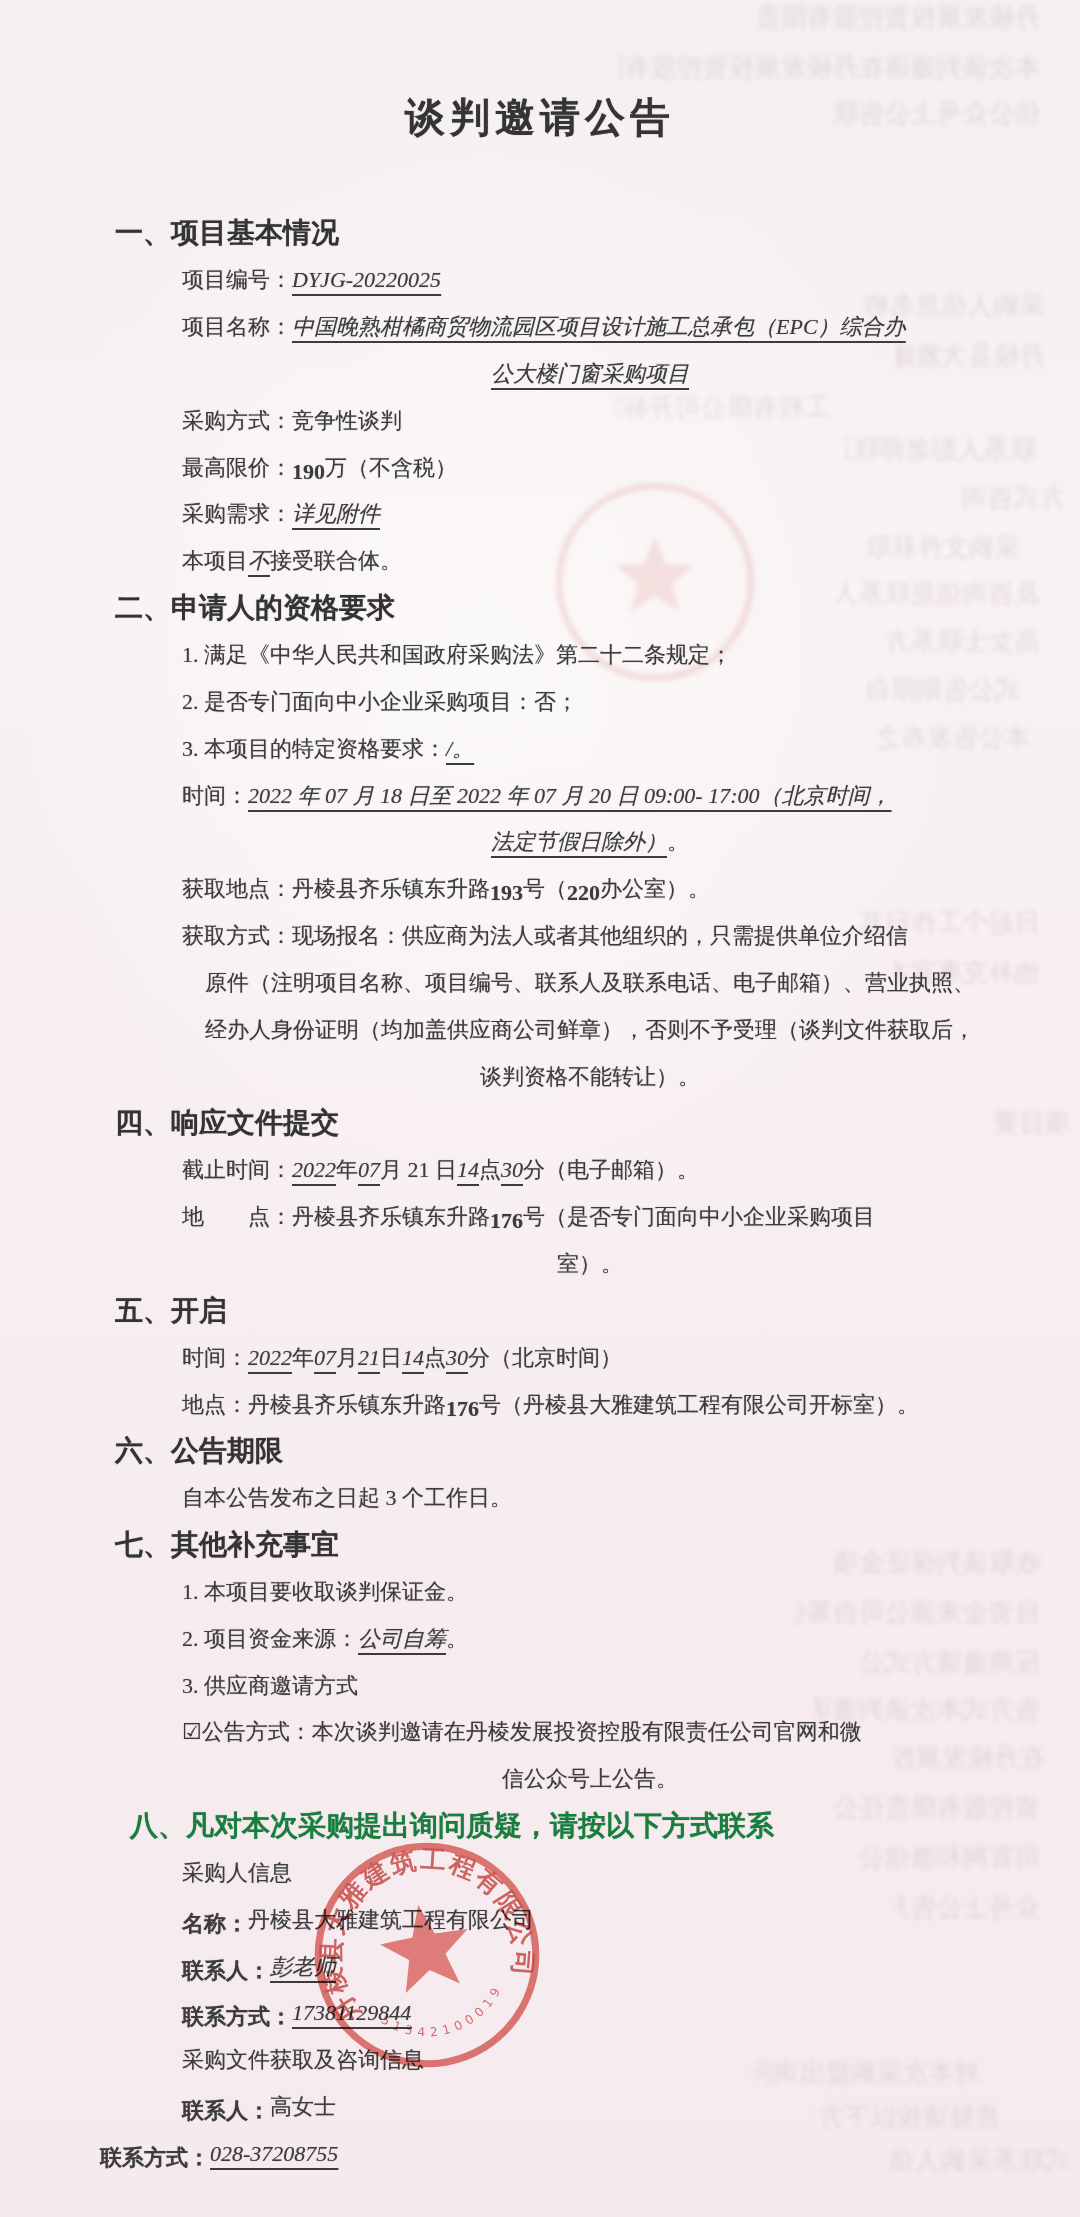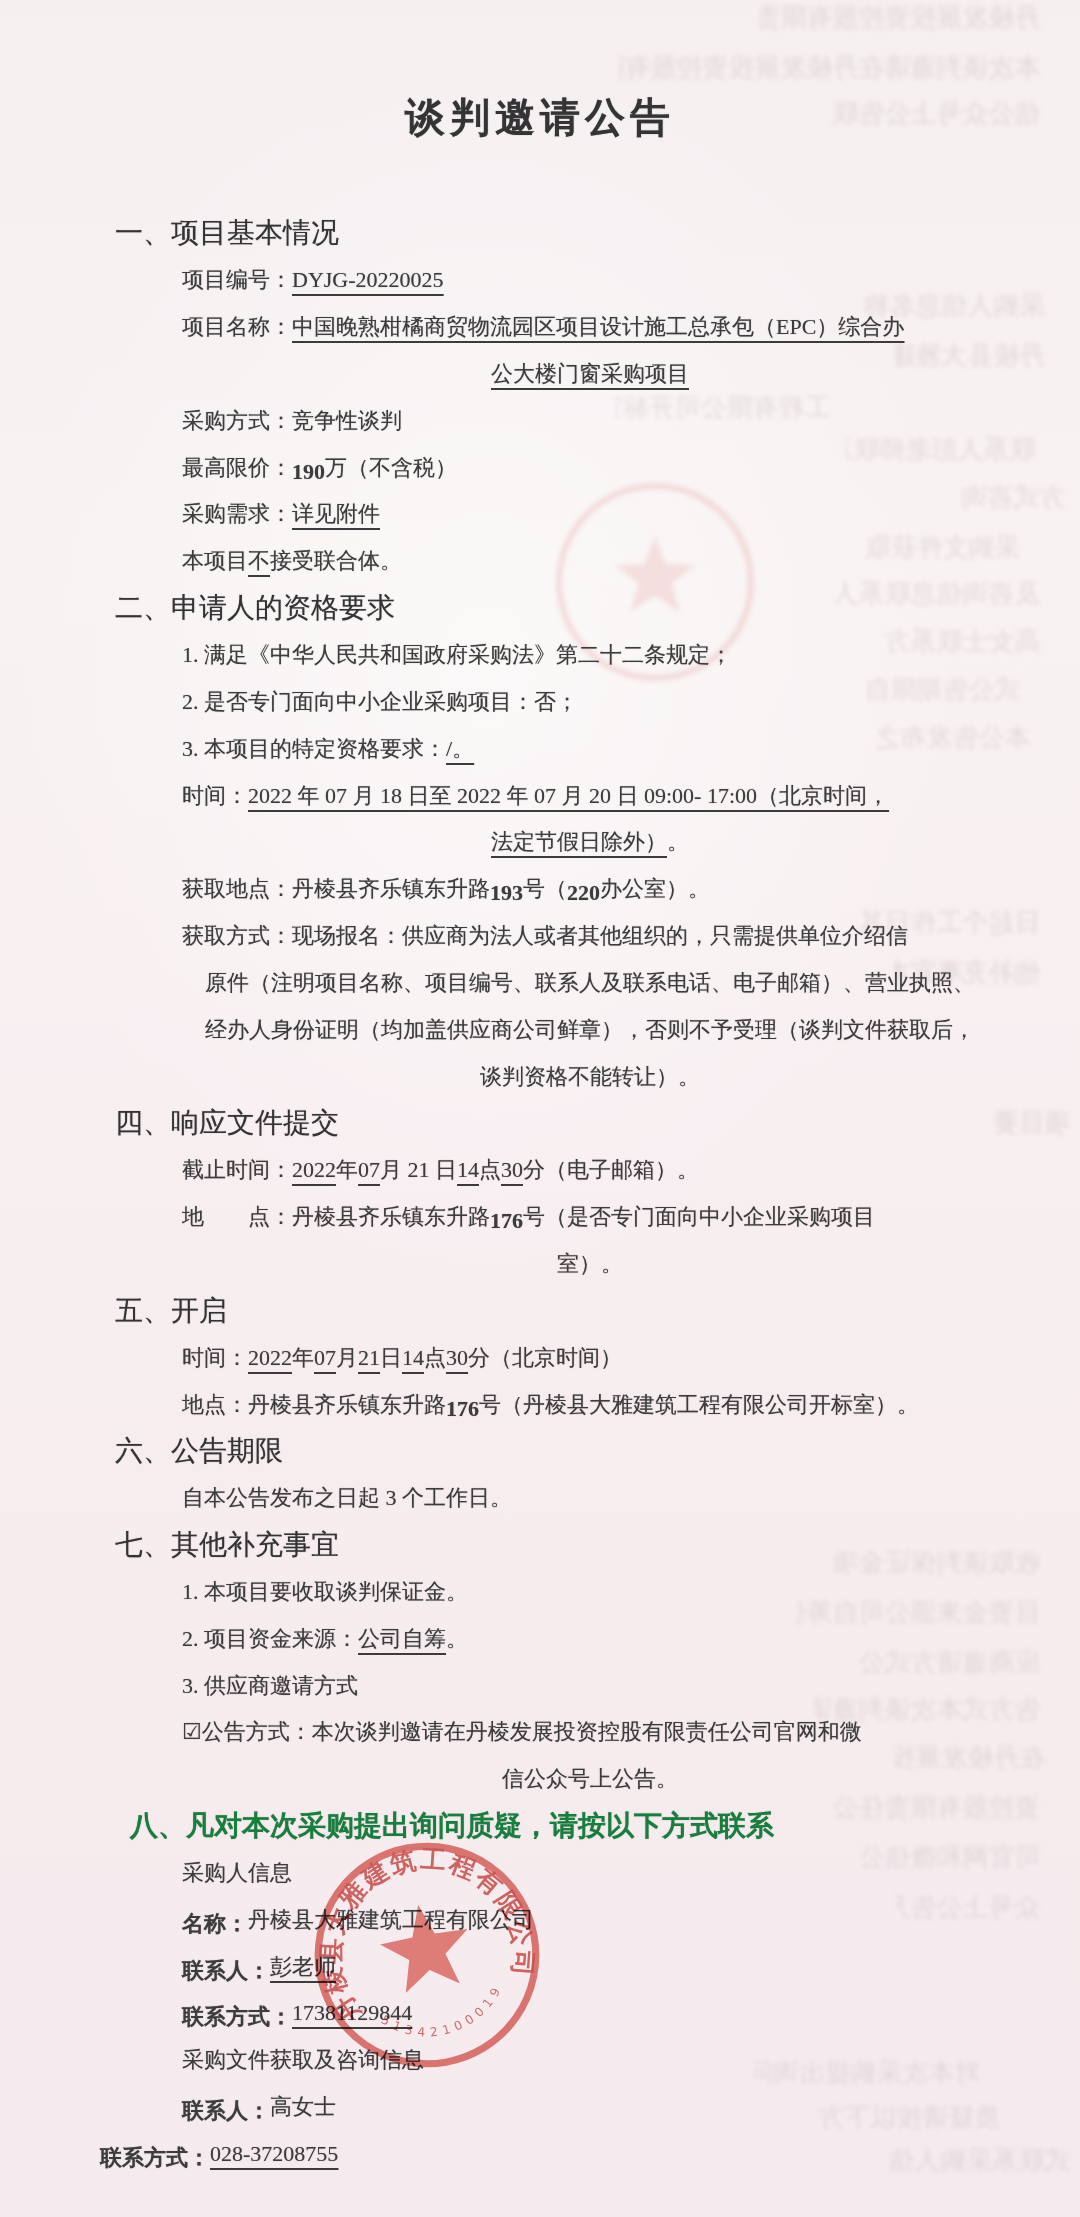--- a/index.html
+++ b/index.html
@@ -16,26 +16,26 @@
   .title{
     position:absolute;top:44px;left:0;width:1080px;height:60px;
     text-align:center;font-size:40px;font-weight:bold;letter-spacing:5px;
     color:#343436;text-shadow:0 0 1px rgba(52,52,54,.6);margin-top:46px;
   }
   .lines{position:absolute;top:210px;left:0;width:1080px;}
   .line{
     height:46.85px;display:flex;align-items:center;white-space:nowrap;
     font-size:22px;text-shadow:0 0 1px rgba(60,60,62,.5);
   }
-  .line.h{padding-left:115px;font-weight:normal;font-size:28px;color:#333335;}
+  .line.h{padding-left:115px;font-weight:bold;font-size:28px;color:#333335;}
   .line.h8{padding-left:130px;font-weight:bold;font-size:28px;color:#15803d;}
   .line.p{padding-left:182px;}
   .line.c{padding-left:100px;justify-content:center;}
   .line.l{padding-left:100px;}
-  .u{text-decoration:underline;text-underline-offset:7px;text-decoration-thickness:1.5px;}
+  .u{text-decoration:underline;text-underline-offset:7px;text-decoration-thickness:1.5px;font-style:italic;}
   .b{font-weight:bold;margin-top:8px;}
   
   .bleed{position:absolute;inset:0;pointer-events:none;}
   .bleed-line{
     position:absolute;font-size:26px;color:rgba(150,118,124,.20);
     white-space:nowrap;overflow:hidden;
     transform:scaleX(-1);filter:blur(2px);
   }
   
   .bleed-seal{position:absolute;left:545px;top:472px;filter:blur(2.5px);opacity:.5;}

